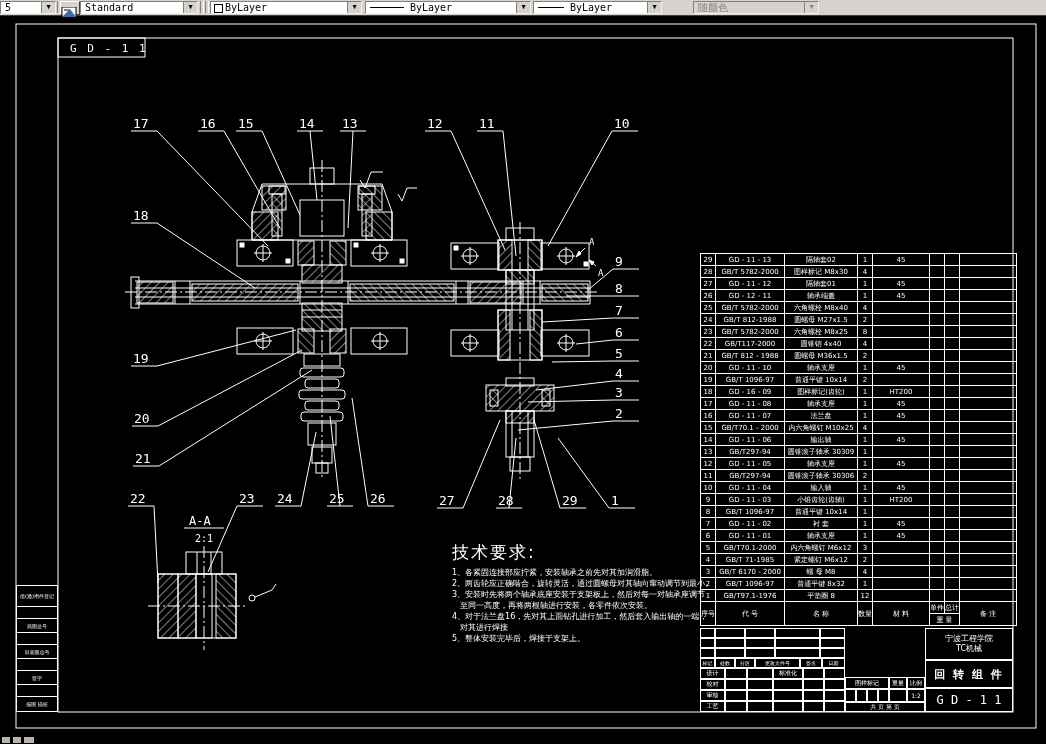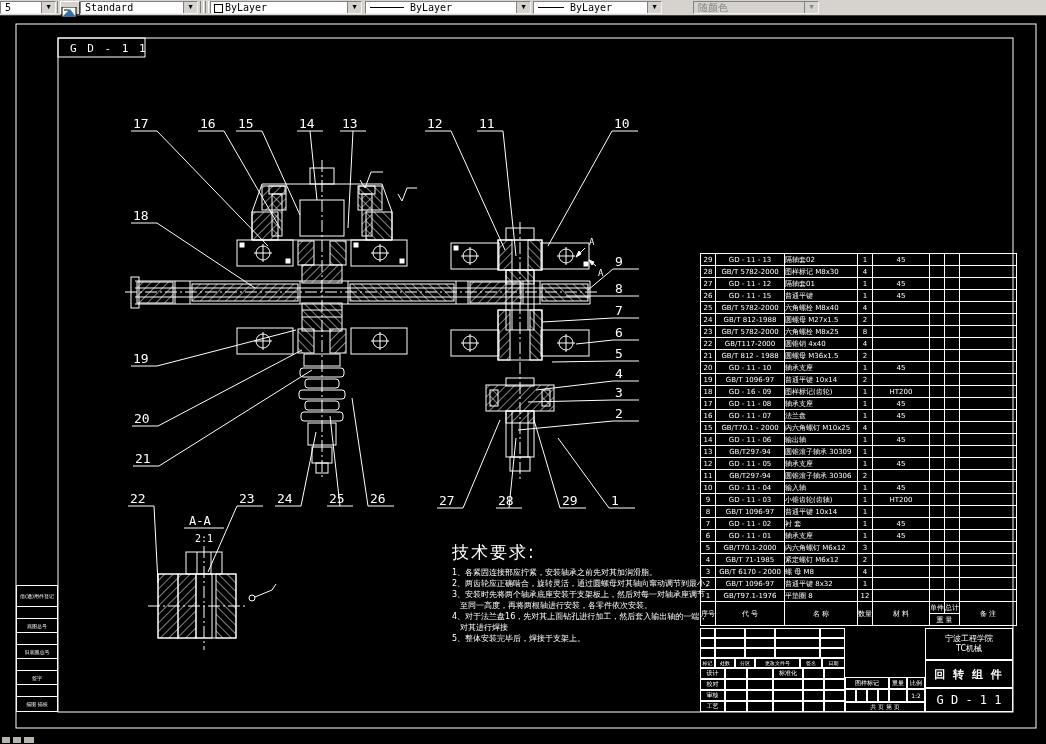--- a/index.html
+++ b/index.html
@@ -20,21 +20,21 @@
   .tsep{position:absolute;top:1px;width:2px;height:12px;border-left:1px solid #808080;border-right:1px solid #fff;}
   .tbtn{position:absolute;top:1px;width:18px;height:12px;background:#d6d3ce;
         border:1px solid;border-color:#fff #404040 #404040 #fff;}
   .swatch{position:absolute;left:3px;top:2px;width:7px;height:7px;background:#fff;border:1px solid #000;}
   .linesample{position:absolute;left:4px;top:5px;width:34px;border-top:1px solid #000;}
   
   .cadtxt{color:#fff;}
   .pt{position:absolute;left:700px;top:253px;border-collapse:collapse;table-layout:fixed;
       font-size:7px;color:#fff;font-family:"DejaVu Sans","Liberation Sans",sans-serif;}
   .pt td{border:1px solid #fff;height:11px;padding:0;text-align:center;overflow:hidden;white-space:nowrap;}
-  .pt td.nm{text-align:left;}
+  .pt td.nm{text-align:center;}
   
   .tb{position:absolute;left:700px;top:628px;width:338px;height:84px;color:#fff;font-size:6px;}
   .tb .cell{position:absolute;border:1px solid #fff;box-sizing:border-box;
             display:flex;align-items:center;justify-content:center;overflow:hidden;white-space:nowrap;}
   
   .strip{position:absolute;left:16px;top:585px;width:42px;color:#fff;font-size:5px;}
   .strip .srow{border:1px solid #fff;border-top:none;box-sizing:border-box;
                display:flex;align-items:center;justify-content:center;overflow:hidden;}
   .strip .srow:first-child{border-top:1px solid #fff;}
   
@@ -396,22 +396,22 @@
           <td>GD - 11 - 12</td>
           <td class="nm">隔轴套01</td>
           <td>1</td>
           <td>45</td>
           <td></td>
           <td></td>
           <td></td>
         </tr>
         <tr>
           <td>26</td>
-          <td>GD - 11 - 15</td>
-          <td class="nm">普通平键</td>
+          <td>GD - 12 - 11</td>
+          <td class="nm">轴承端盖</td>
           <td>1</td>
           <td>45</td>
           <td></td>
           <td></td>
           <td></td>
         </tr>
         <tr>
           <td>25</td>
           <td>GB/T 5782-2000</td>
           <td class="nm">六角螺栓 M8x40</td>

